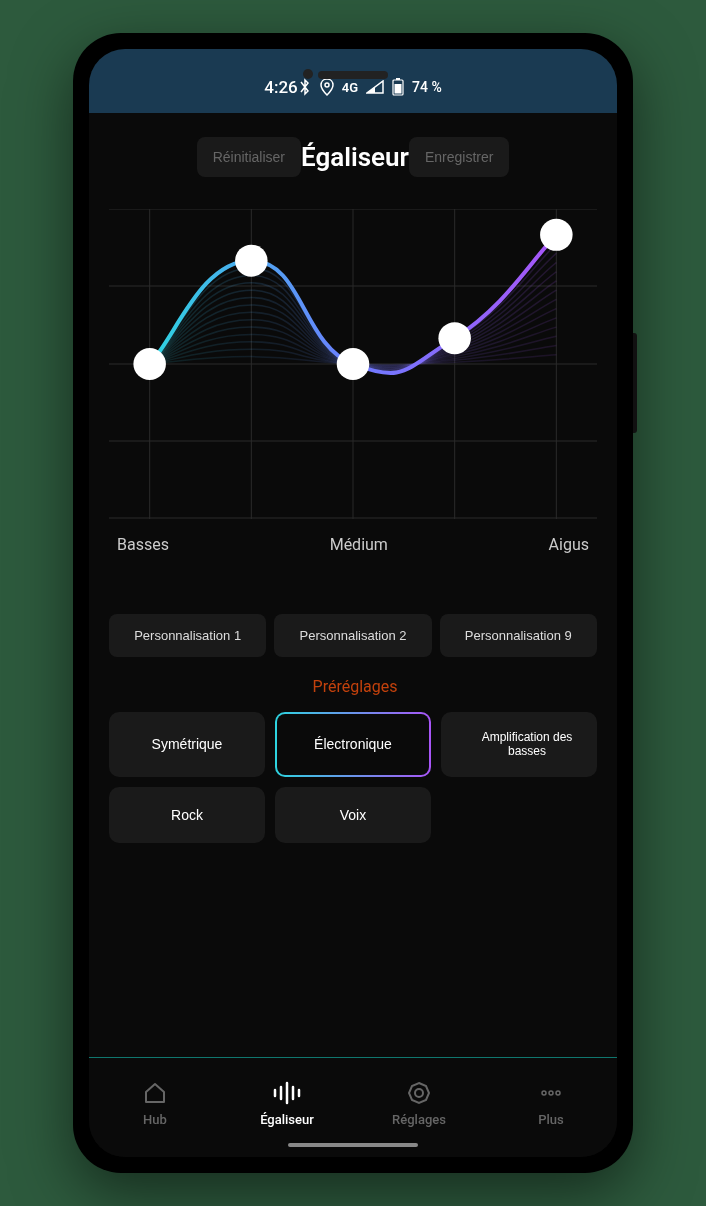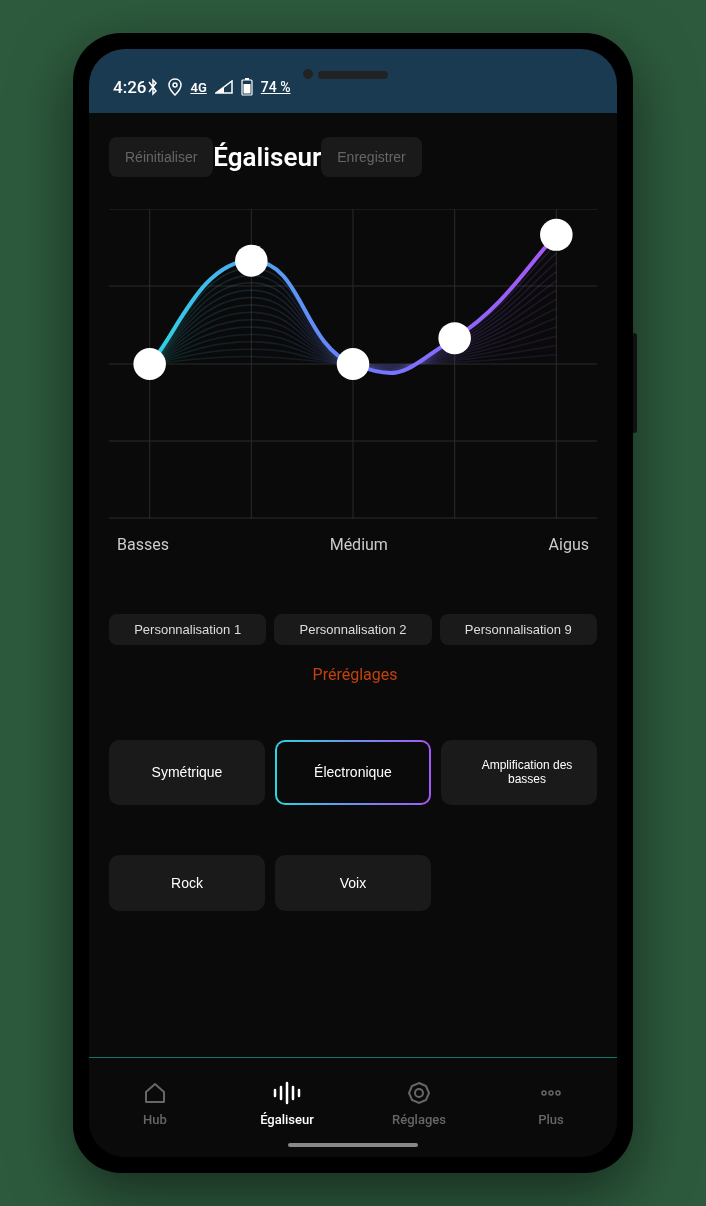--- a/index.html
+++ b/index.html
@@ -59,46 +59,46 @@
     height: 10px;
     background: #222;
     border-radius: 50%;
     z-index: 10;
   }
   .status-bar {
     background: #1a3a52;
     height: 64px;
     display: flex;
     align-items: center;
-    justify-content: flex-start;
+    justify-content: center;
     padding: 0 24px;
     padding-top: 12px;
     color: #fff;
     font-size: 17px;
     font-weight: 500;
   }
   .status-icons {
     display: flex;
     align-items: center;
     gap: 8px;
     font-size: 14px;
   }
-  .status-icons span { display: flex; align-items: center; text-decoration: underline; }
+  .status-icons span { display: flex; align-items: center; }
   .app-content {
     flex: 1;
     background: #0a0a0a;
     display: flex;
     flex-direction: column;
     padding: 24px 20px 0 20px;
     overflow: hidden;
   }
   .header-row {
     display: flex;
     align-items: center;
-    justify-content: flex-start;
+    justify-content: center;
     margin-bottom: 32px;
   }
   .header-btn {
     background: #1a1a1a;
     color: #666;
     border: none;
     padding: 12px 16px;
     border-radius: 8px;
     font-size: 14px;
     cursor: pointer;
@@ -124,21 +124,21 @@
   .presets-row {
     display: flex;
     gap: 8px;
     margin-bottom: 12px;
   }
   .preset-chip {
     flex: 1;
     background: #1a1a1a;
     color: #ddd;
     border: none;
-    padding: 8px 8px;
+    padding: 14px 8px;
     border-radius: 8px;
     font-size: 13px;
     text-align: center;
     cursor: pointer;
   }
   .section-label {
     color: #c2410c;
     font-size: 16px;
     margin: 8px 0 16px 4px;
     text-align: center;
@@ -155,21 +155,20 @@
     padding: 18px 8px;
     border-radius: 10px;
     font-size: 14px;
     font-weight: 500;
     text-align: center;
     cursor: pointer;
     min-height: 56px;
     display: flex;
     align-items: center;
     justify-content: center;
-    margin-top: 40px;
   }
   .preset-btn.selected {
     background: #0a0a0a;
     border: 2px solid transparent;
     background-image: linear-gradient(#0a0a0a, #0a0a0a), linear-gradient(90deg, #2dd4e0, #a855f7);
     background-origin: border-box;
     background-clip: padding-box, border-box;
   }
   .preset-btn.small-text { font-size: 12px; line-height: 1.2; padding-left: 24px; }
   .bottom-nav {

